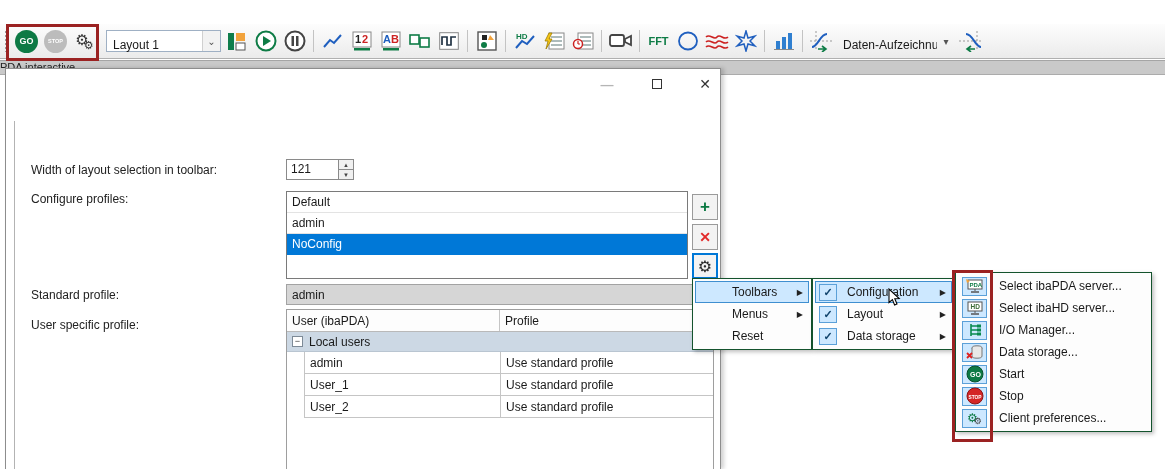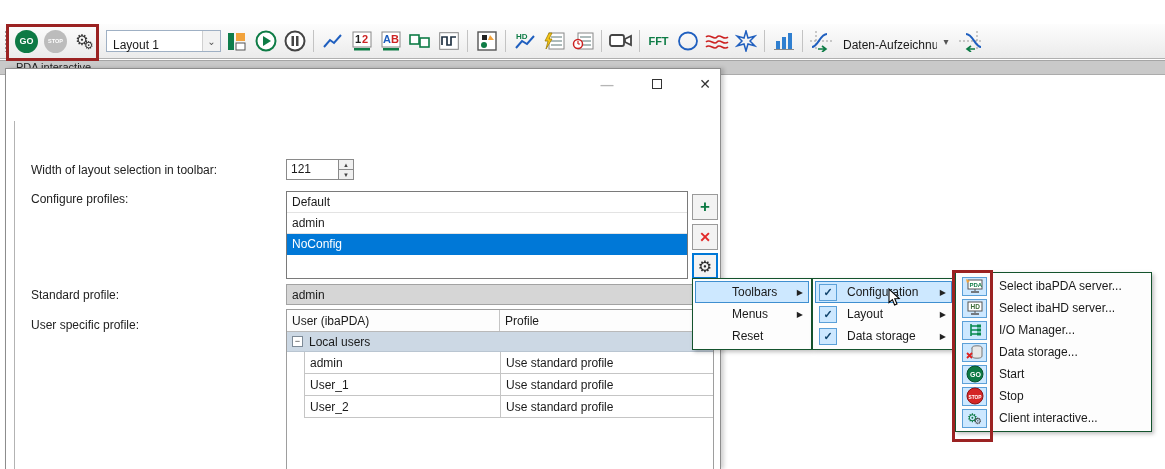--- a/index.html
+++ b/index.html
@@ -33,21 +33,21 @@
   .combo .btn { width:18px; height:100%; background:#f2f2f2; border-left:1px solid #d0d0d0;
     display:flex; align-items:center; justify-content:center; font-size:10px; color:#555; }
   #layout-combo { width:115px; }
   #rec-combo { width:118px; border:none; background:transparent;text-align:right; }
   #rec-combo .btn { background:transparent; border:none; }
   .fft { font-size:11px; font-weight:bold; color:#0e7c46; letter-spacing:0px; }
 
   
   #graystrip { left:0; top:60px; width:1165px; height:15px; background:#c9c9c9;
     border-top:1px solid #a5a5a5; border-bottom:1px solid #ababab; }
-  #partial-caption { left:16px; top:61px; width:180px; height:7px; overflow:hidden;
+  #partial-caption { left:0; top:61px; width:180px; height:7px; overflow:hidden;
     font-size:11px; color:#222; }
 
   
   .redrect { border:3px solid #9b2222; background:transparent; z-index:40; }
   #redrect-toolbar { left:6px; top:24px; width:93px; height:37px; }
   #redrect-menu { left:952px; top:270px; width:41px; height:172px; }
 
   
   #dialog { left:5px; top:68px; width:716px; height:401px; background:#fff;
     border:1px solid #8d8d8d; border-bottom:none; box-shadow:3px 0 4px rgba(0,0,0,.18); }
@@ -452,21 +452,21 @@
             <text x="2.5" y="11.5" font-size="4.8" font-weight="bold" fill="#fff">STOP</text>
           </svg>
       </span>
       <span class="pm-label">Stop</span>
     </div>
     <div class="pm-item">
       <span class="iconbox">
         <span style="font-size:12px;color:#0e7c46;">⚙</span>
           <span style="font-size:9px;color:#444;margin-left:-4px;margin-top:6px;">⚙</span>
       </span>
-      <span class="pm-label">Client interactive...</span>
+      <span class="pm-label">Client preferences...</span>
     </div>
   </div>
 
   <div id="redrect-toolbar" class="abs redrect"></div>
   <div id="redrect-menu" class="abs redrect"></div>
 
   <div id="cursor" class="abs">
     <svg width="13" height="19" viewBox="0 0 13 19">
         <path d="M1 1 L1 14.5 L4.4 11.6 L6.6 17 L9 16 L6.8 10.8 L11.2 10.6 Z" fill="#fff" stroke="#000" stroke-width="1.1"></path>
       </svg>

